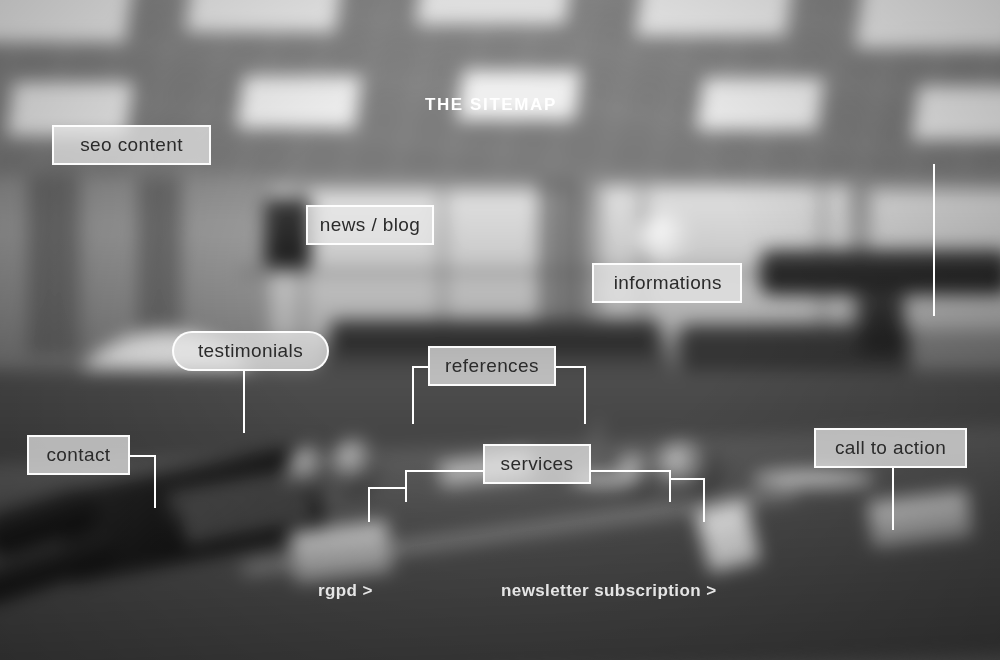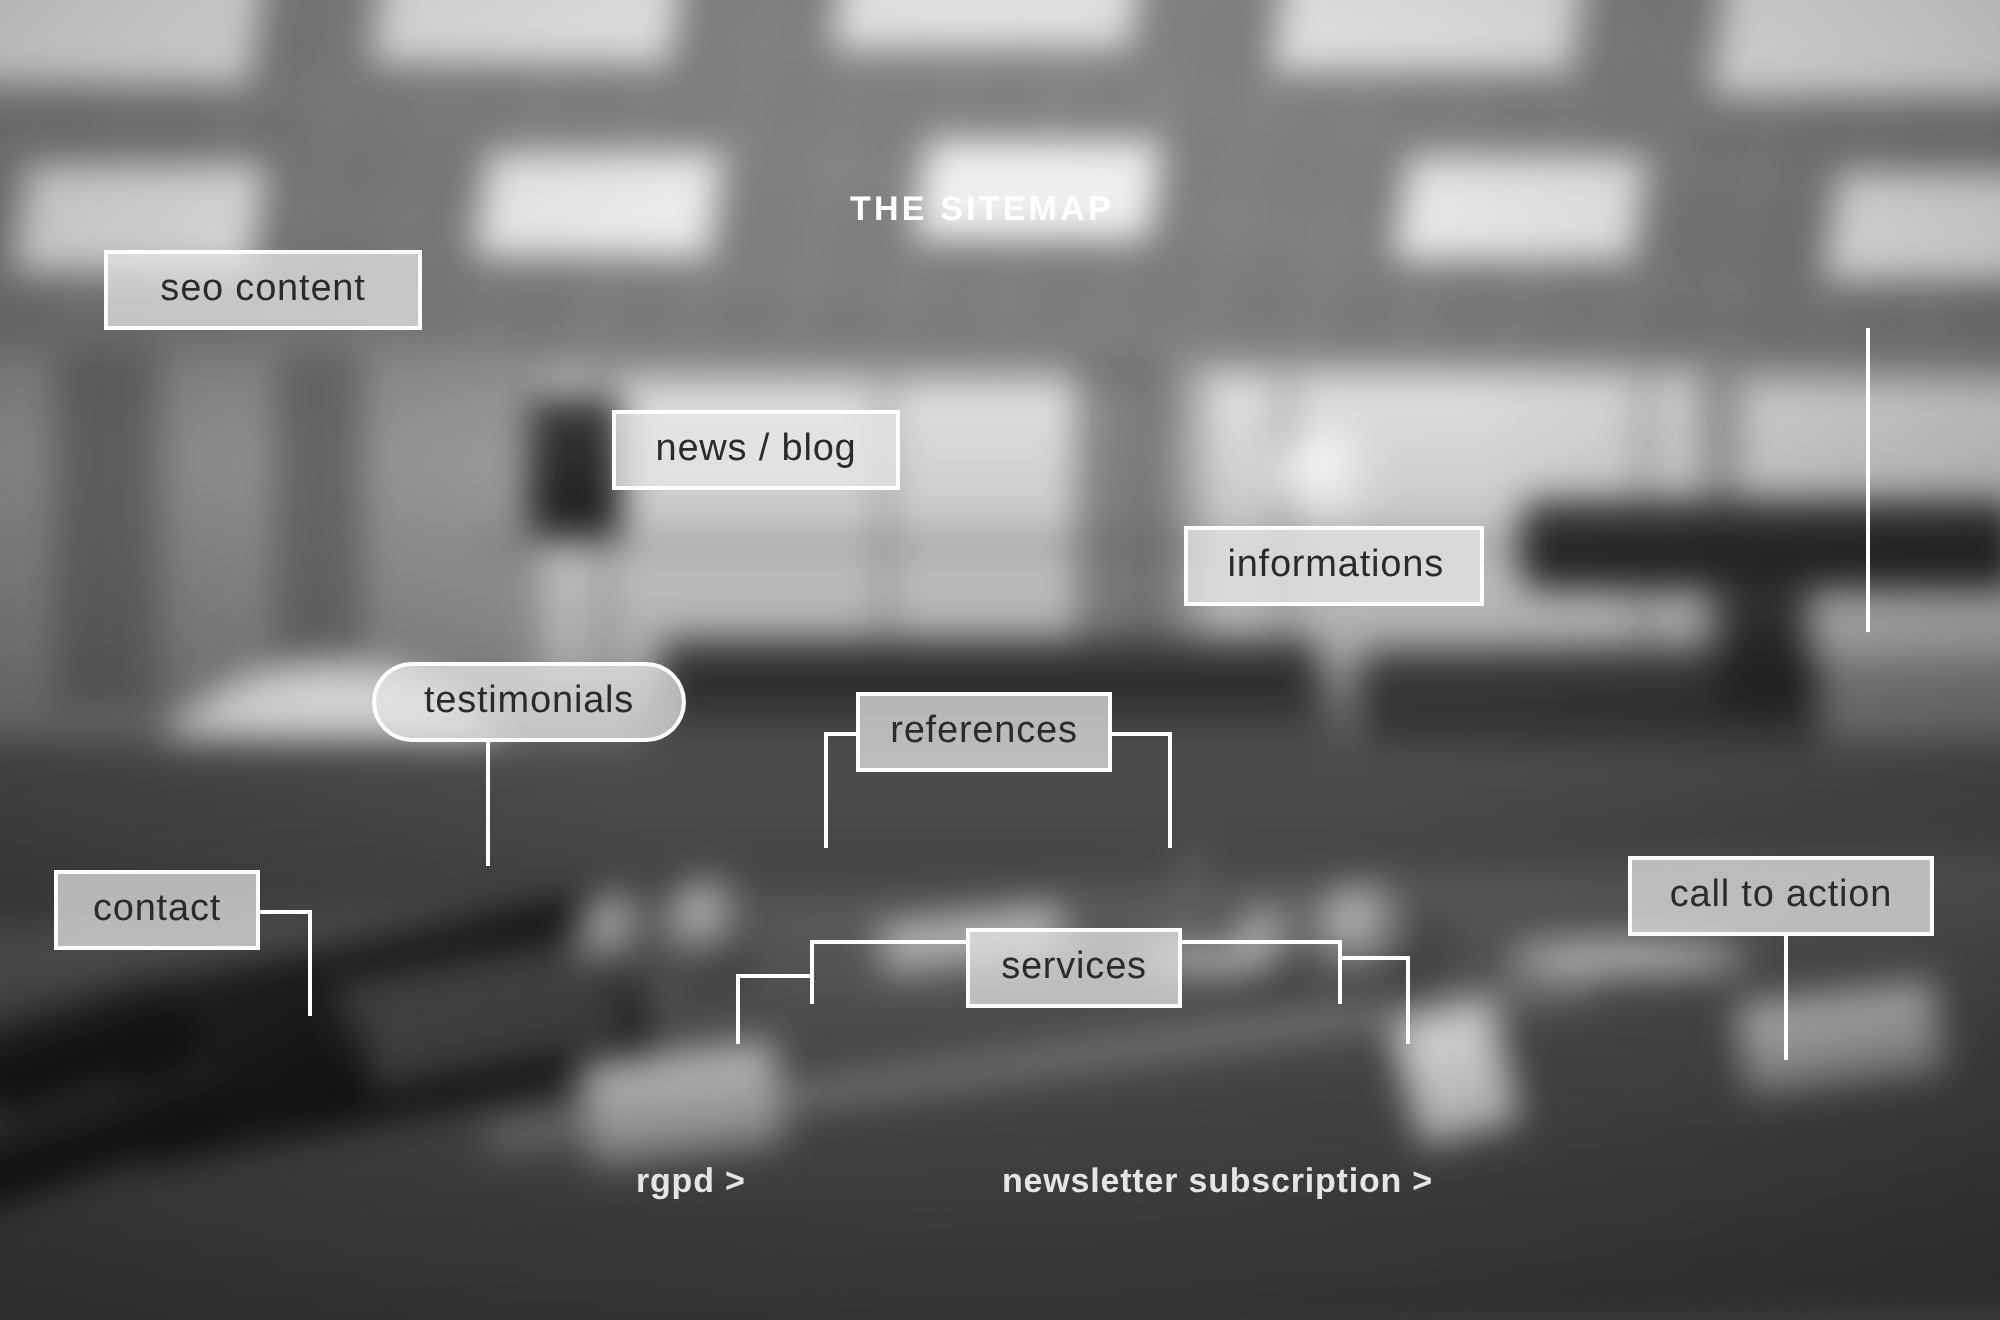--- a/index.html
+++ b/index.html
@@ -271,41 +271,41 @@
     <div class="conn h" style="left:669px; top:478px; width:36px;"></div>
     <div class="conn v" style="left:703px; top:478px; height:44px;"></div>
 
     <div class="conn v" style="left:892px; top:468px; height:62px;"></div>
 
     <div class="node" style="left:52px; top:125px; width:159px; height:40px;">
       <span>seo content</span>
     </div>
 
 
-    <div class="node" style="left:306px; top:205px; width:144px; height:40px;">
+    <div class="node" style="left:306px; top:205px; width:128px; height:40px;">
       <span>news / blog</span>
     </div>
 
     <div class="node" style="left:592px; top:263px; width:150px; height:40px;justify-content:flex-end;">
       <span>informations</span>
     </div>
 
-    <div class="node" style="left:186px; top:331px; width:157px; height:40px;border-radius:20px;">
+    <div class="node" style="left:172px; top:331px; width:157px; height:40px;border-radius:20px;">
       <span>testimonials</span>
     </div>
 
     <div class="node" style="left:27px; top:435px; width:103px; height:40px;">
       <span>contact</span>
     </div>
 
     <div class="node" style="left:428px; top:346px; width:128px; height:40px;">
       <span>references</span>
     </div>
 
-    <div class="node" style="left:483px; top:464px; width:108px; height:40px;">
+    <div class="node" style="left:483px; top:444px; width:108px; height:40px;">
       <span>services</span>
     </div>
 
     <div class="node" style="left:814px; top:428px; width:153px; height:40px;">
       <span>call to action</span>
     </div>
 
     <div class="link-text" style="left:318px; top:581px;">rgpd &gt;</div>
 
     <div class="link-text" style="left:501px; top:581px;">newsletter subscription &gt;</div>

